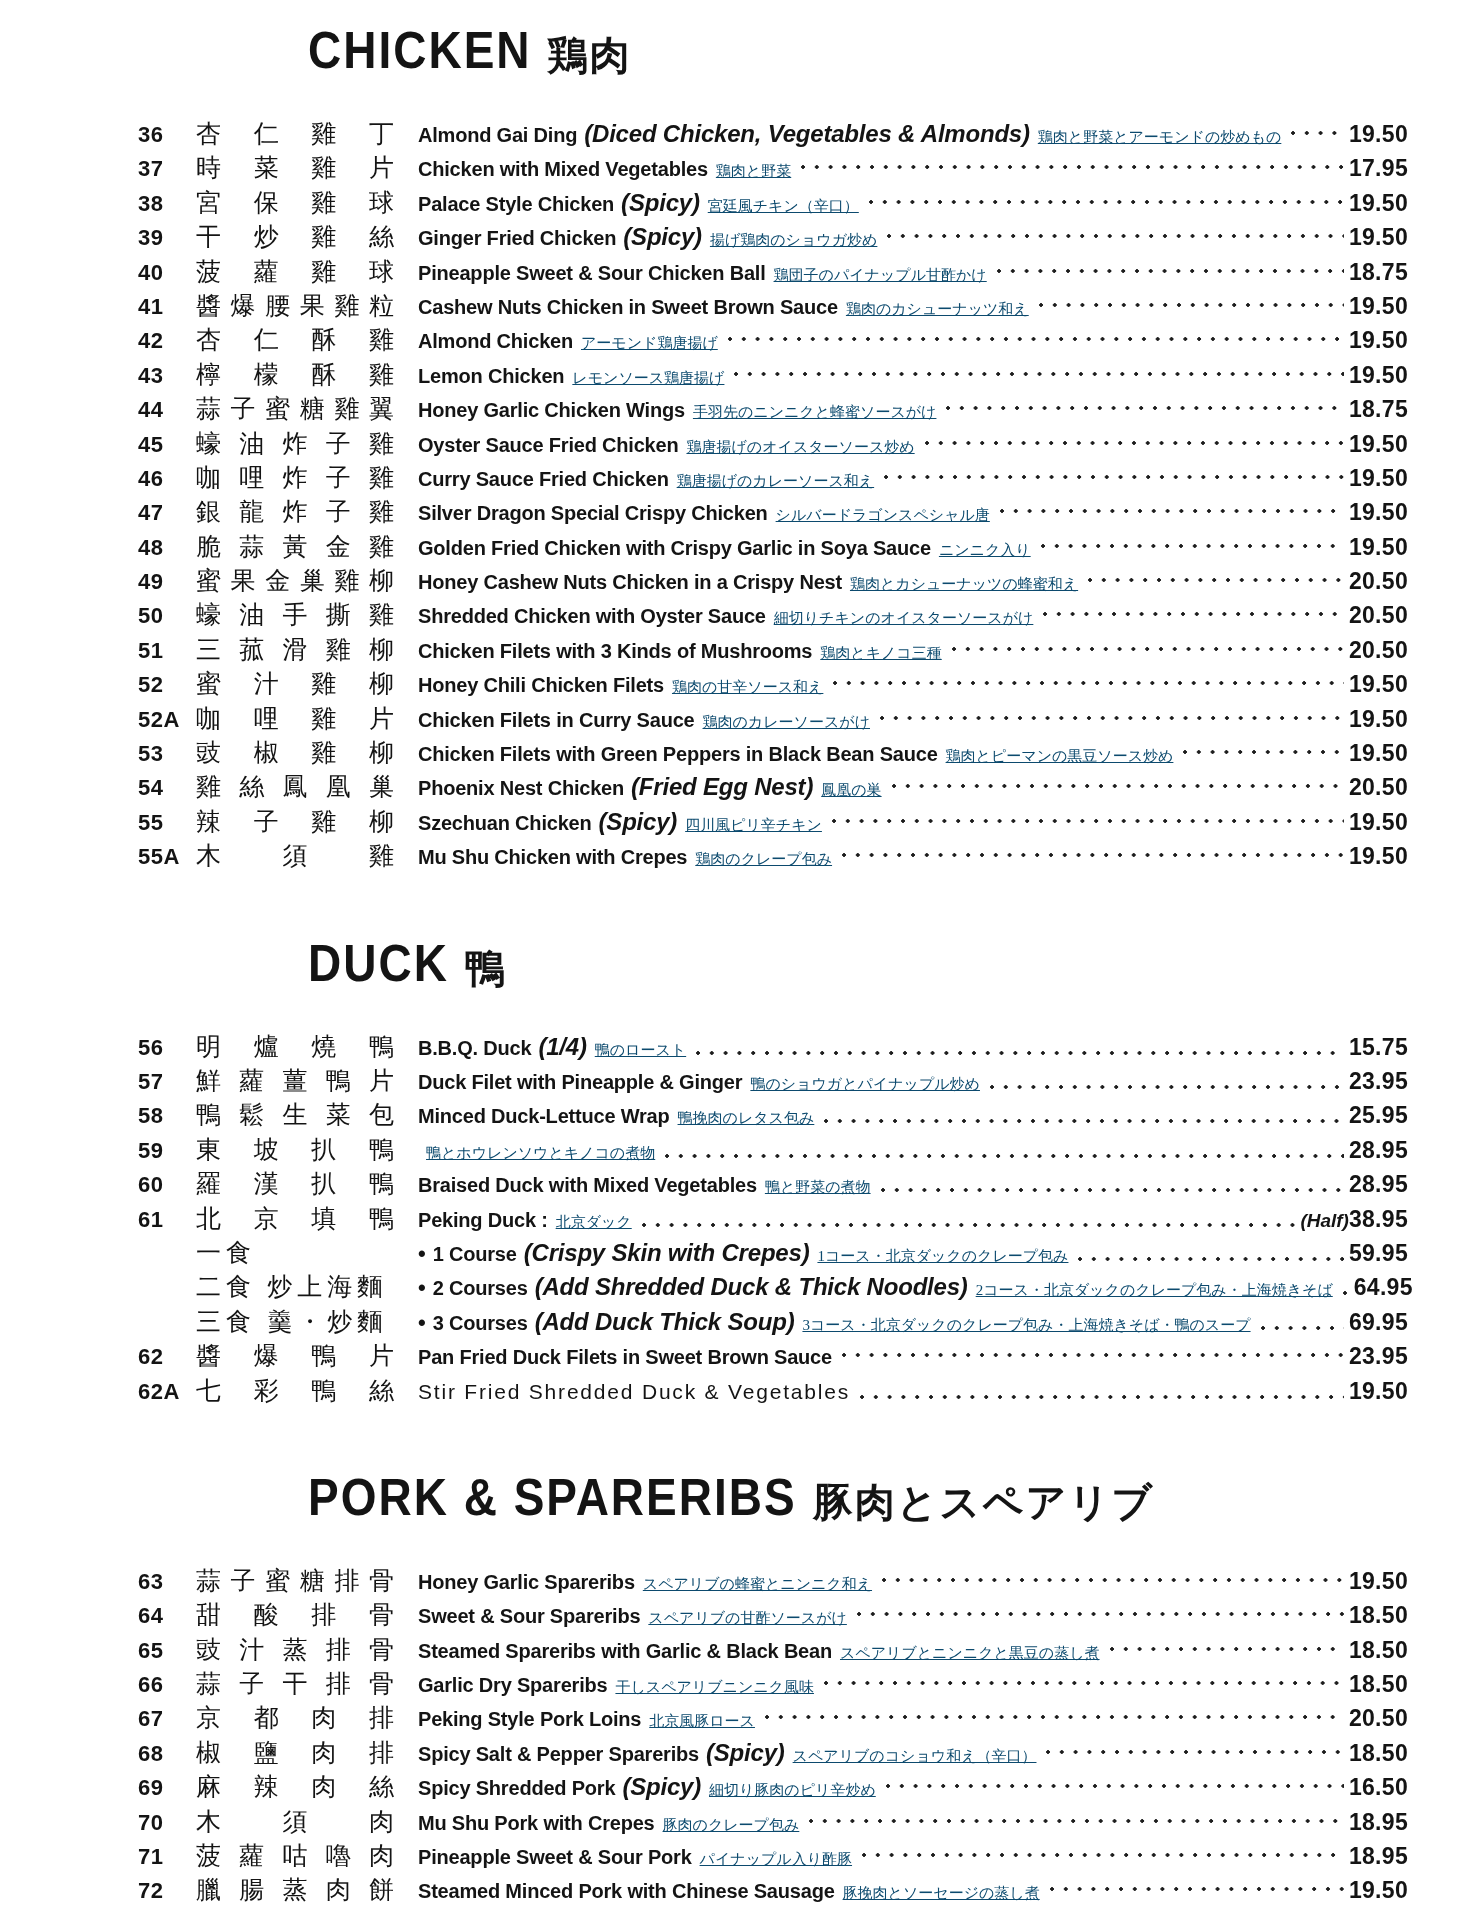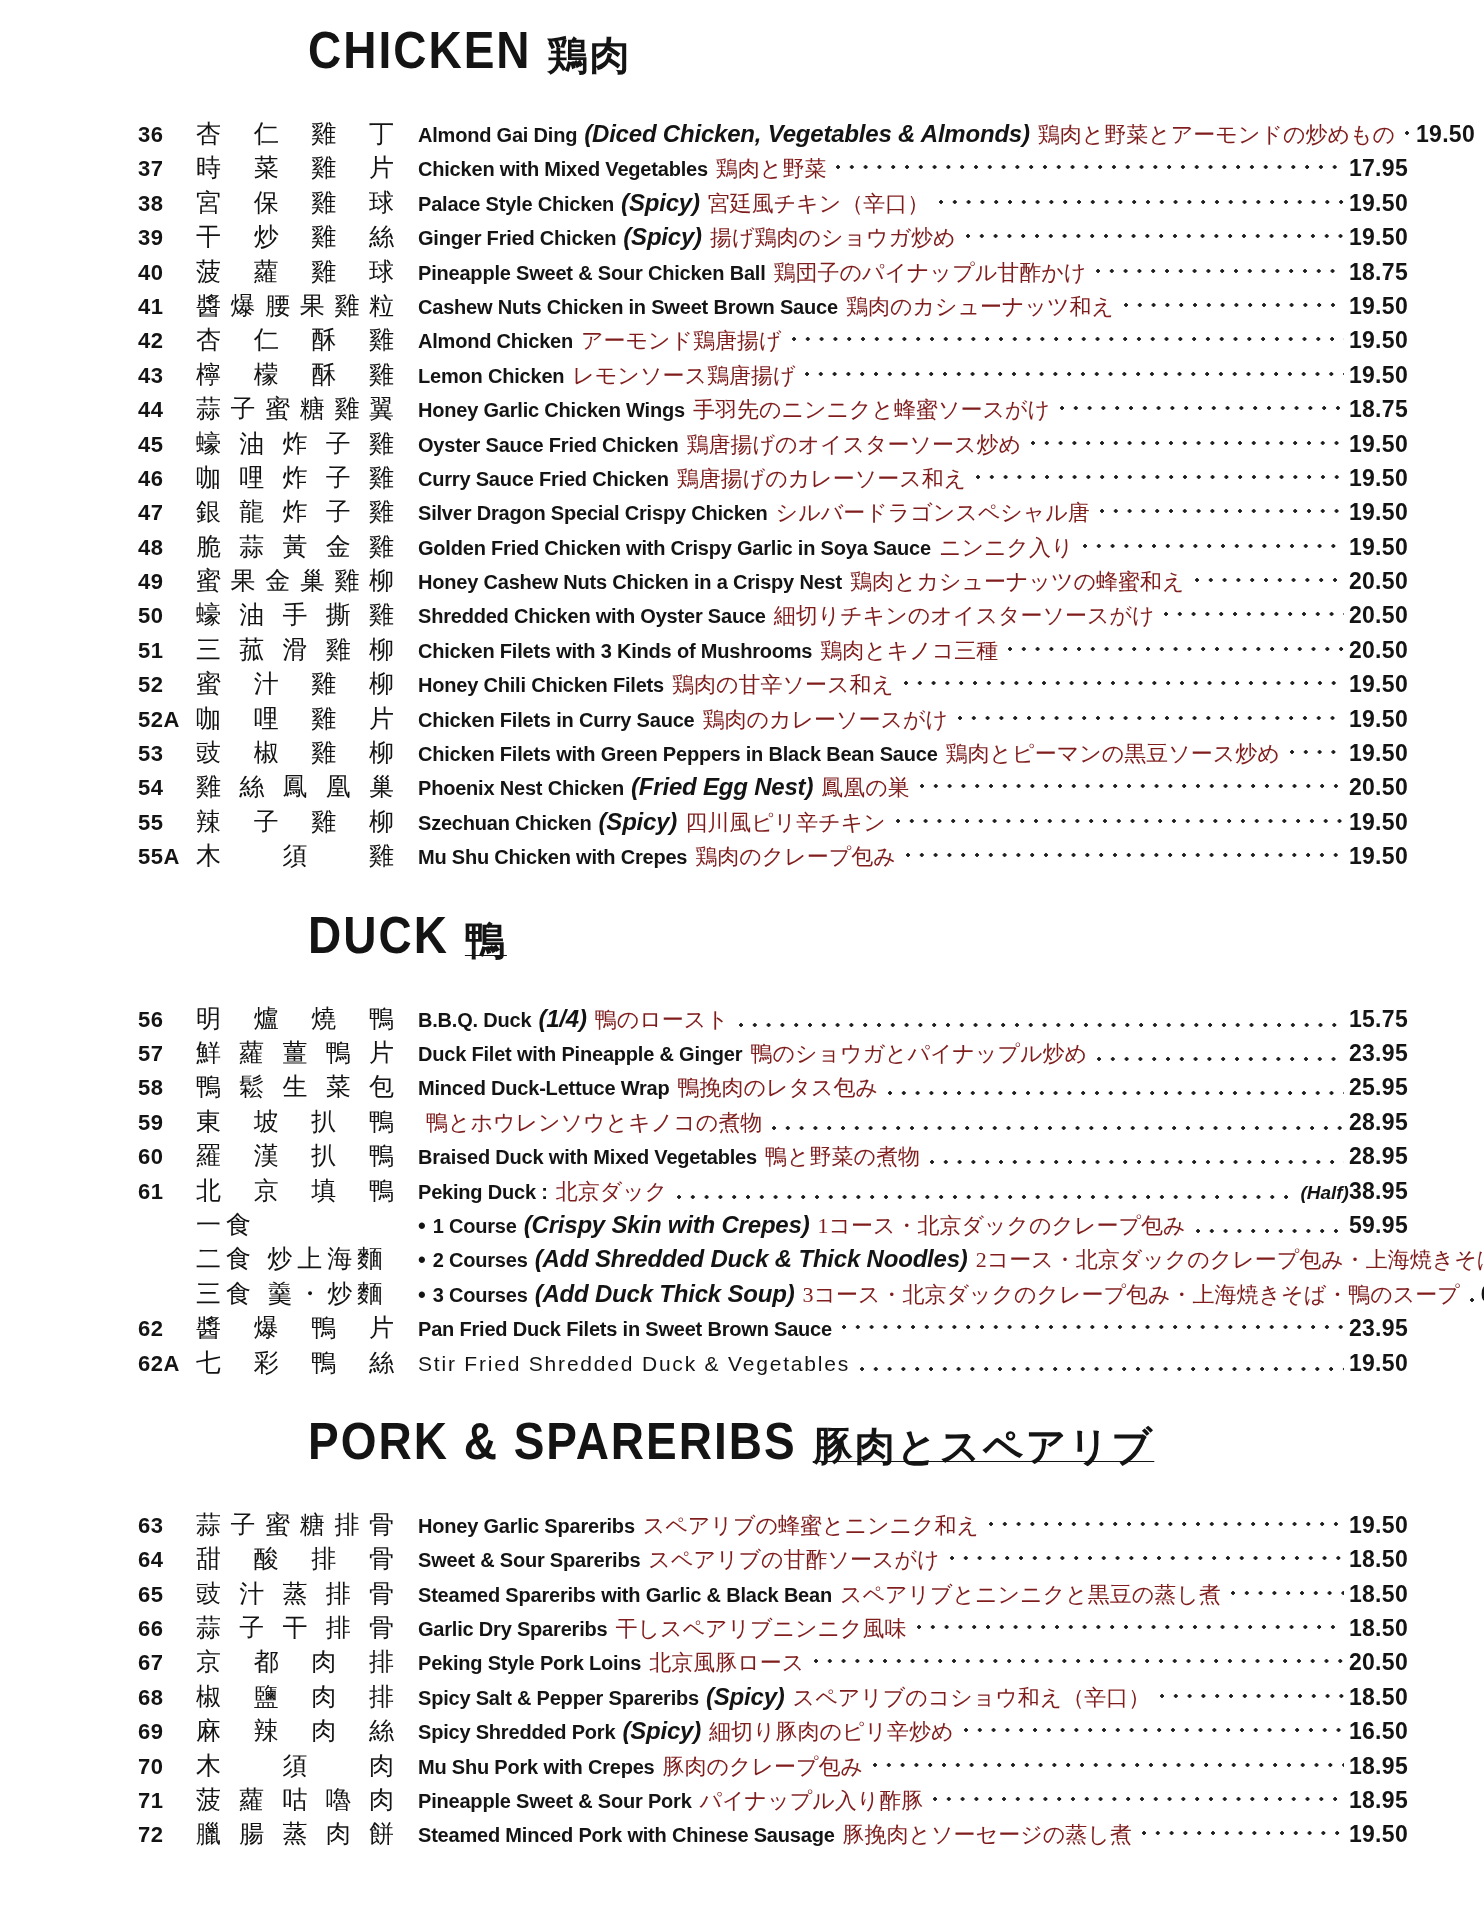--- a/index.html
+++ b/index.html
@@ -3,21 +3,21 @@
 <meta charset="utf-8">
 <style>
   html,body{margin:0;padding:0;background:#ffffff;}
   body{
     width:1484px;height:1920px;overflow:hidden;
     font-family:"Liberation Sans",sans-serif;color:#141414;
     -webkit-font-smoothing:antialiased;
   }
   .page{box-sizing:border-box;width:1484px;height:1920px;padding:26px 76px 0 90px;}
   .menu-section{margin:0;}
-  .menu-section + .menu-section .section-header{margin-top:36px;text-decoration:underline;}
+  .menu-section + .menu-section .section-header{margin-top:64px;}
   .section-header{
     margin-left:218px;margin-bottom:27px;line-height:54px;white-space:nowrap;
   }
   .title-en{
     display:inline-block;font-size:46px;font-weight:bold;letter-spacing:2px;
     transform:scaleY(1.12);transform-origin:left bottom;
     font-family:"Liberation Sans",sans-serif;
   }
   .title-ja{
     font-size:40px;font-weight:bold;margin-left:16px;letter-spacing:2px;
@@ -30,22 +30,22 @@
     font-family:"Liberation Serif",serif;
     text-align:justify;text-align-last:justify;
   }
   .cn.plain{text-align:left;text-align-last:auto;letter-spacing:5px;}
   .body{flex:1 1 auto;min-width:0;display:flex;align-items:baseline;}
   .bullet{font-weight:bold;font-size:22px;margin-right:7px;}
   .en{font-weight:bold;font-size:20px;white-space:nowrap;letter-spacing:-0.2px;}
   .en.alt{font-weight:normal;font-size:21px;letter-spacing:1.8px;}
   .note{font-style:italic;font-weight:bold;font-size:24px;margin-left:7px;white-space:nowrap;letter-spacing:-0.2px;}
   .ja{
-    font-family:"Liberation Serif",serif;font-size:22px;color:#7f1d1d;
-    margin-left:8px;white-space:nowrap;
+    font-family:"Liberation Serif",serif;font-size:15px;color:#0c4a6e;
+    margin-left:8px;white-space:nowrap;text-decoration:underline;
   }
   .leader{flex:1 1 auto;min-width:8px;height:24px;position:relative;margin:0 5px 0 8px;}
   .leader::before{
     content:"";position:absolute;left:2px;right:0;height:4px;
     background-image:radial-gradient(circle at 2px 2px,#1d1d1d 1.55px,transparent 1.9px);
     background-size:13.8px 4px;background-repeat:repeat-x;
   }
   .leader.mid::before{bottom:7px;}
   .leader.low::before{bottom:0;}
   .price-wrap{flex:none;white-space:nowrap;}

